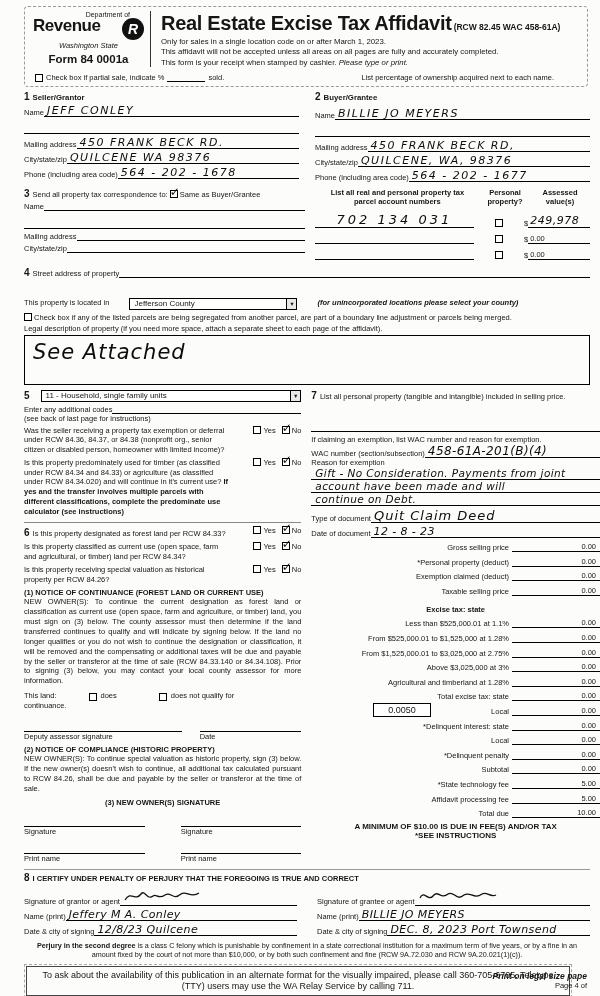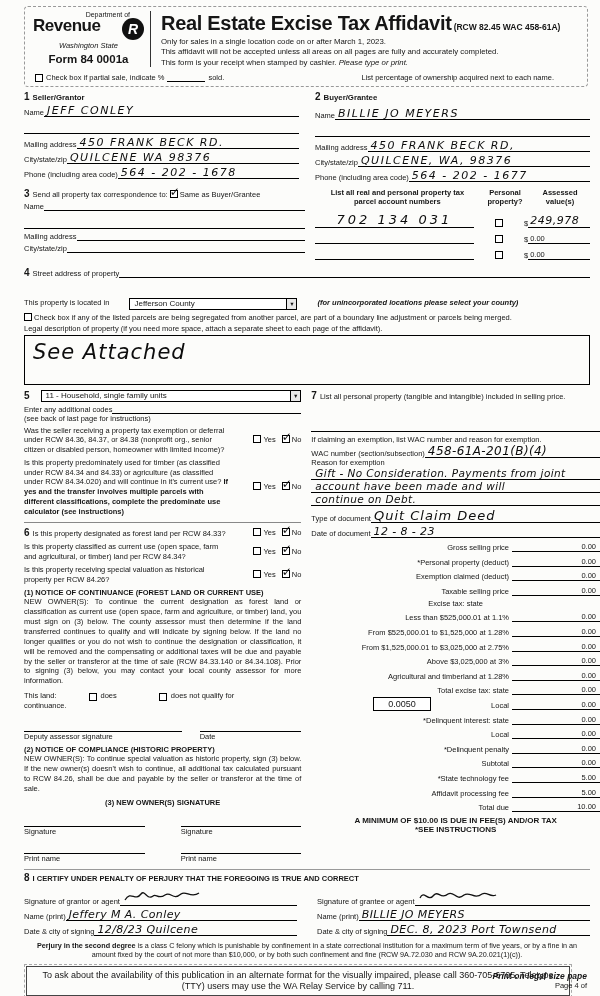--- a/index.html
+++ b/index.html
@@ -45,33 +45,33 @@
 .p-hwval{font-size:11px;letter-spacing:.5px}
 
 .dd{border:1px solid #000;display:inline-flex;align-items:center;height:12px;background:#fff}
 .dd-text{padding:0 4px;flex:1;font-size:8px}
 .dd-arrow{border-left:1px solid #000;width:10px;height:100%;text-align:center;font-size:5.5px;line-height:11px;background:#e8e8e8}
 .legalbox{border:1.5px solid #000;height:50px;margin-top:2px;padding:4px 8px}
 .hw-big{font-size:21px;letter-spacing:1px}
 
 .main{display:grid;grid-template-columns:49% 51%;column-gap:10px;margin-top:5px}
 .q{margin-top:3px;line-height:1.3}
-.qrow{display:flex;align-items:center;gap:12px}
+.qrow{display:flex;align-items:flex-start;gap:12px}
 .yn{white-space:nowrap;flex:none;margin-left:4px}
 .yn .cb{margin:0 2px 0 6px}
 .notice-t{font-weight:bold;margin-top:4px}
 .notice-b{line-height:1.32;text-align:justify}
 .sig2{display:grid;grid-template-columns:1.55fr 1fr;column-gap:18px;margin-top:12px}
 .sig2b{display:grid;grid-template-columns:1fr 1fr;column-gap:36px;margin-top:10px}
 .sigline{border-bottom:1px solid #000;height:10px}
 
 .tax-row{display:flex;align-items:flex-end;margin-top:4.6px;position:relative}
 .tax-label{flex:1;text-align:right;padding-right:3px;white-space:nowrap}
 .tax-line{width:88px;flex:none;border-bottom:1px solid #000;text-align:right;padding-right:4px}
-.tax-h{justify-content:center;font-weight:normal;margin-top:3px}
+.tax-h{justify-content:center;font-weight:bold;margin-top:9px}
 .rate-box{position:absolute;left:62px;bottom:-1px;border:1px solid #000;padding:1px 14px;font-size:9px;background:#fff}
 .minimum{font-weight:bold;text-align:center;font-size:8px;margin-top:4px}
 
 .s8{margin-top:6px;border-top:1px solid #999;padding-top:2px}
 .s8grid{display:grid;grid-template-columns:1fr 1fr;column-gap:20px;margin-top:2px}
 .sig-svg{height:16px;flex:none}
 
 .perjury{font-size:7.2px;text-align:center;line-height:1.3;margin-top:5px}
 .altbox{border:1px solid #444;outline:1px dashed #aaa;outline-offset:1px;text-align:center;font-size:9px;line-height:1.25;padding:3px 6px;margin:6px 20px 0 2px}
 .printnote{position:absolute;right:0;bottom:6px;text-align:right;padding-right:13px}

